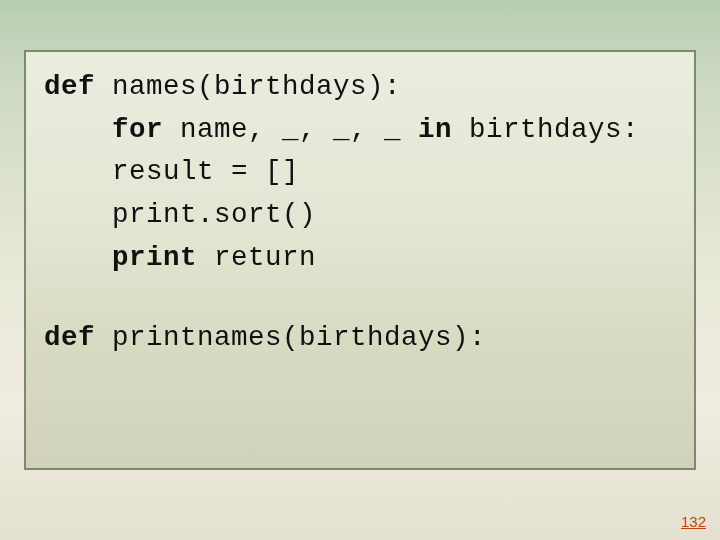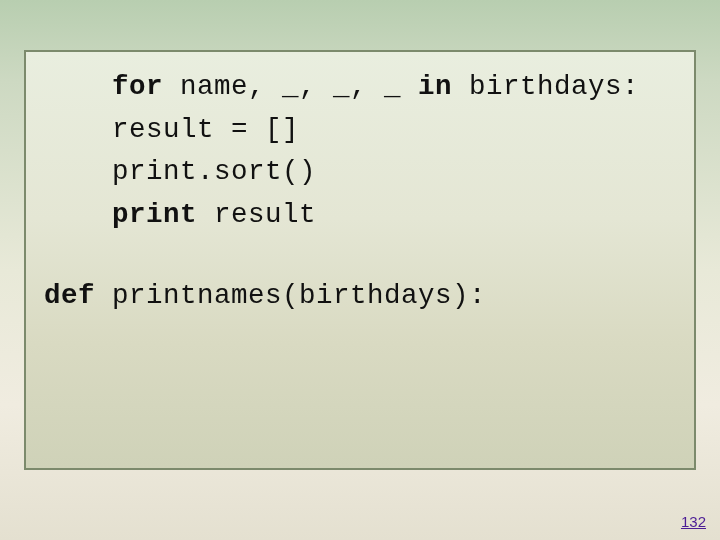--- a/index.html
+++ b/index.html
@@ -30,41 +30,42 @@
     white-space: pre;
     letter-spacing: 0.5px;
     color: #111;
   }
   .kw { font-weight: 900; }
   .gap { height: 38px; }
   .pagenum {
     position: absolute;
     right: 14px;
     bottom: 10px;
-    color: #4c1d95;
+    color: #c2410c;
     font-family: Arial, Helvetica, sans-serif;
     font-size: 15px;
     text-decoration: underline;
   }
 </style>
 </head>
 <body>
 
 <div class="slide">
   <div class="codebox">
 
+    <div class="line"><span class="kw">def</span><span> names(birthdays):</span></div>
 
     <div class="line"><span>    </span><span class="kw">for</span><span> name, _, _, _ </span><span class="kw">in</span><span> birthdays:</span></div>
 
     <div class="line"><span>    result = []</span></div>
 
 
     <div class="line"><span>    print.sort()</span></div>
 
-    <div class="line"><span>    </span><span class="kw">print</span><span> result</span></div>
+    <div class="line"><span>    </span><span class="kw">print</span><span> return</span></div>
 
     <div class="gap"></div>
 
     <div class="line"><span class="kw">def</span><span> printnames(birthdays):</span></div>
 
 
   </div>
 
   <div class="pagenum">132</div>
 </div>

